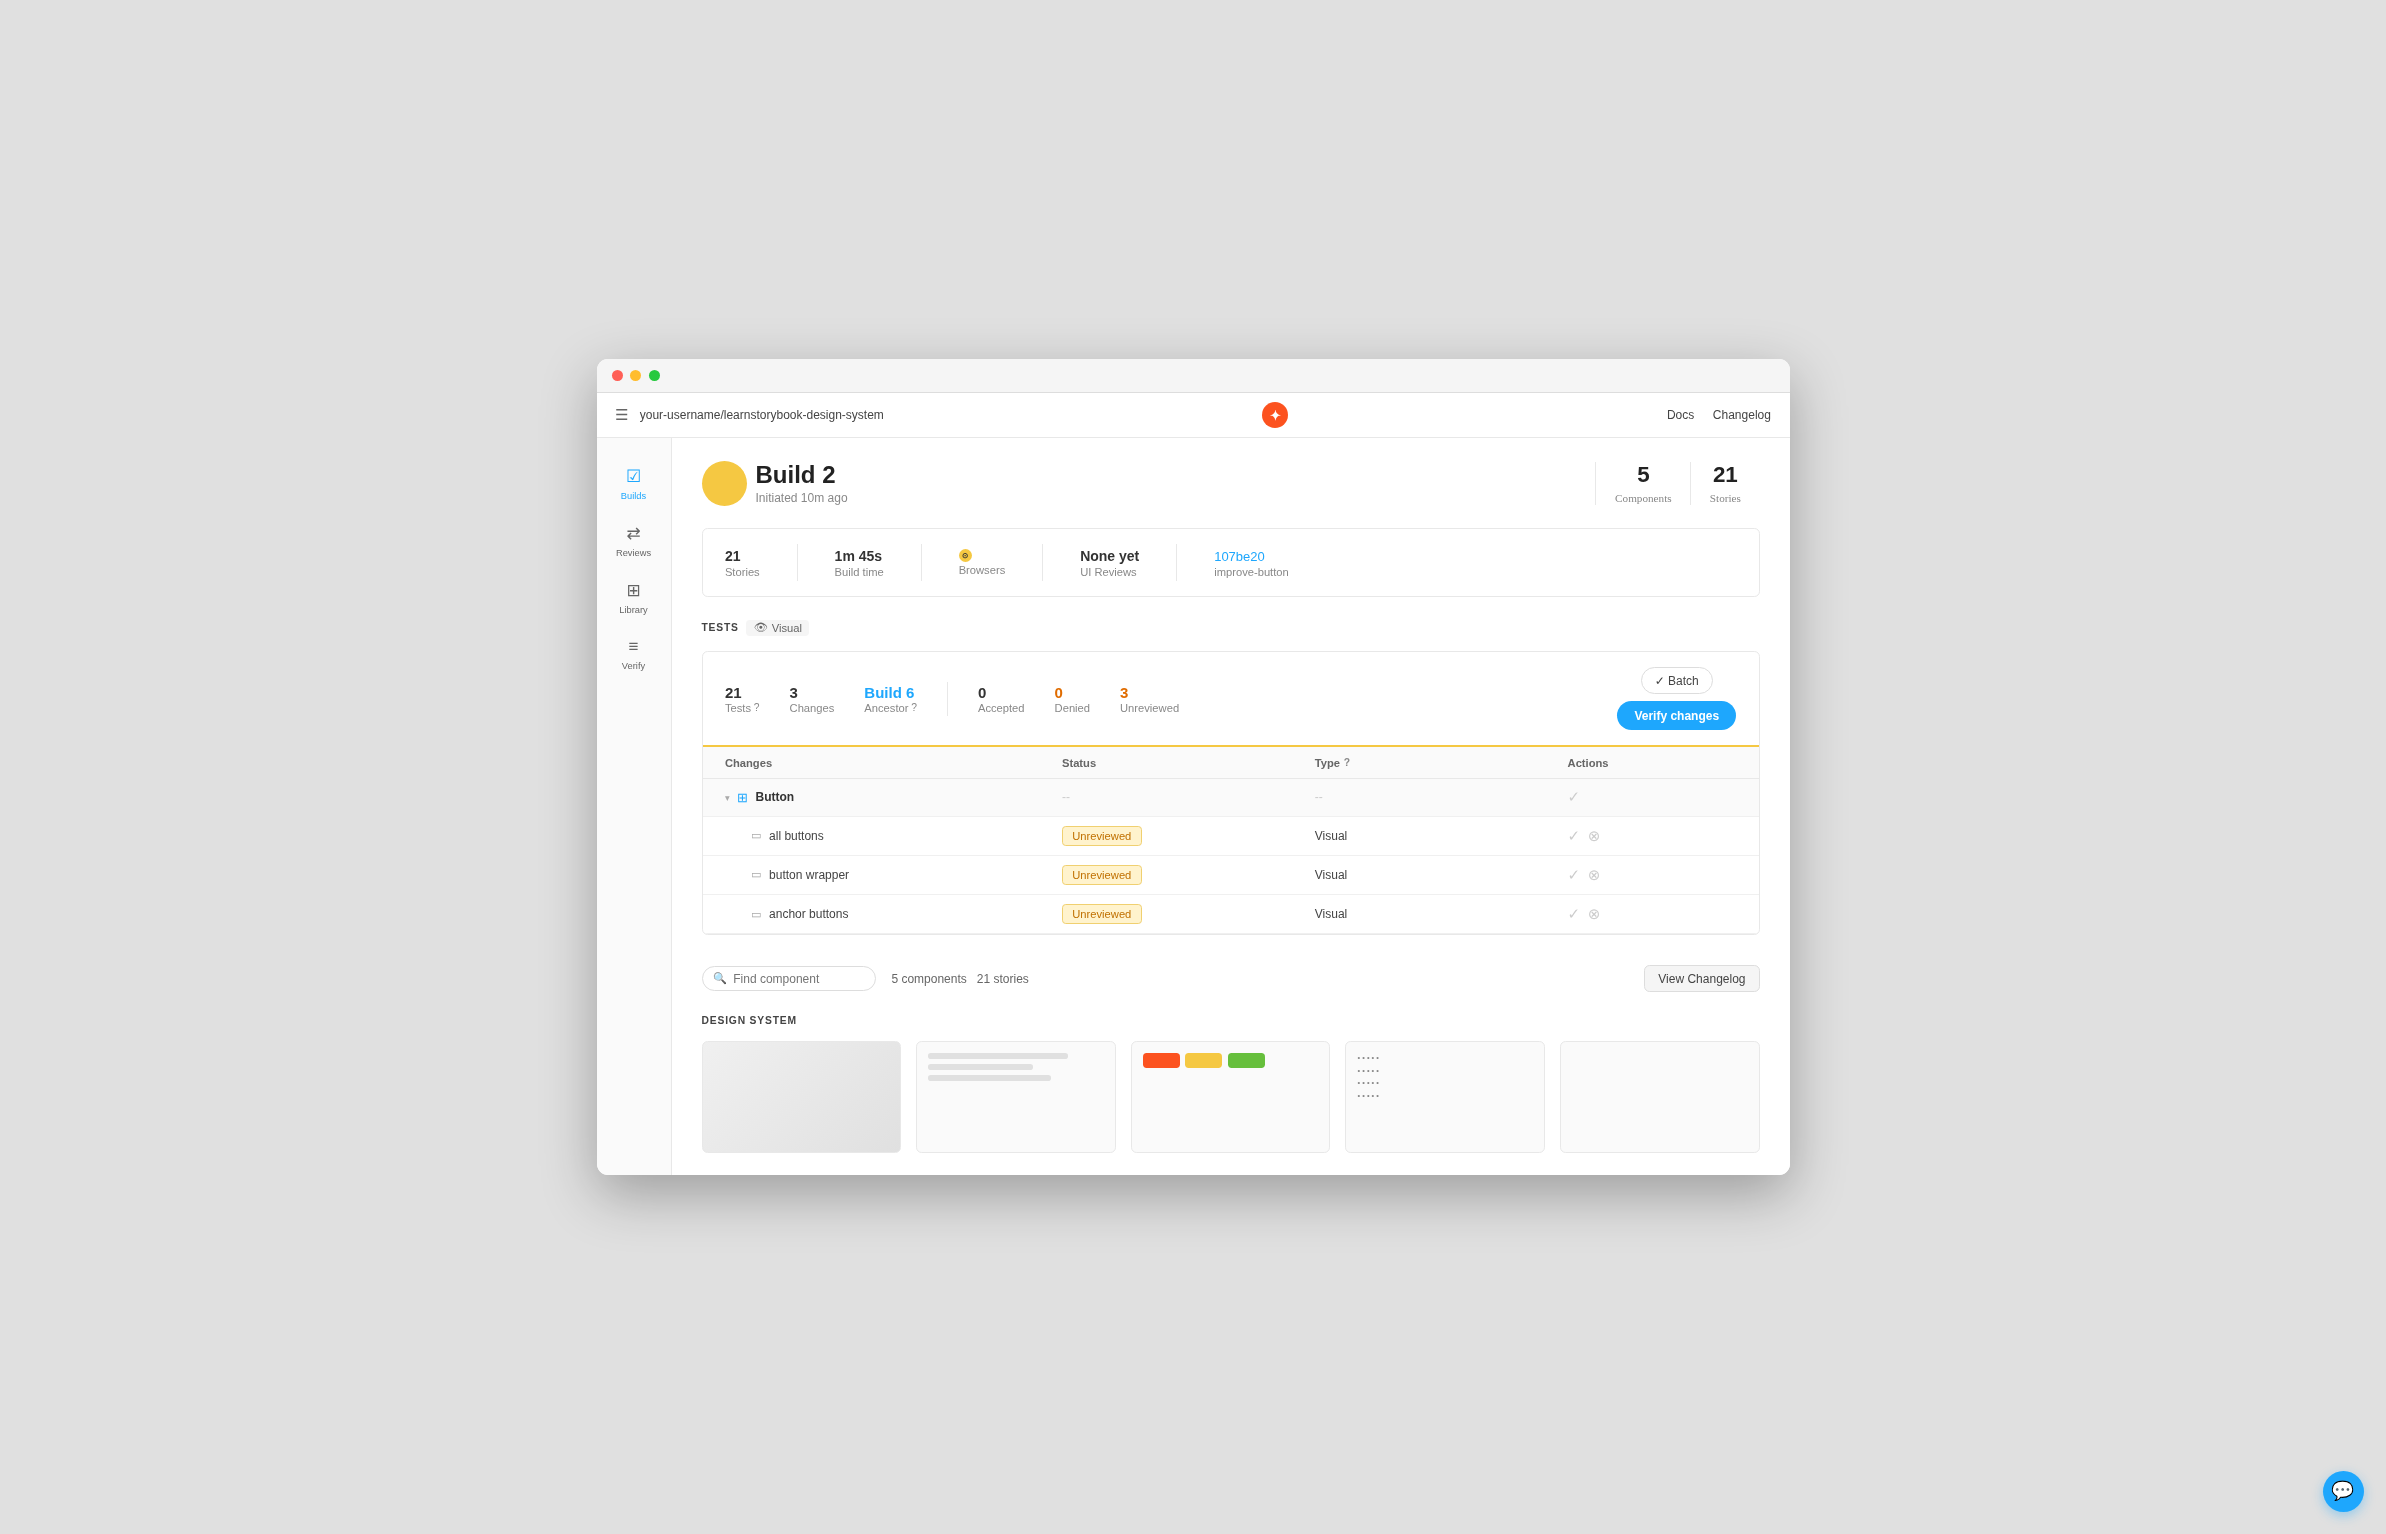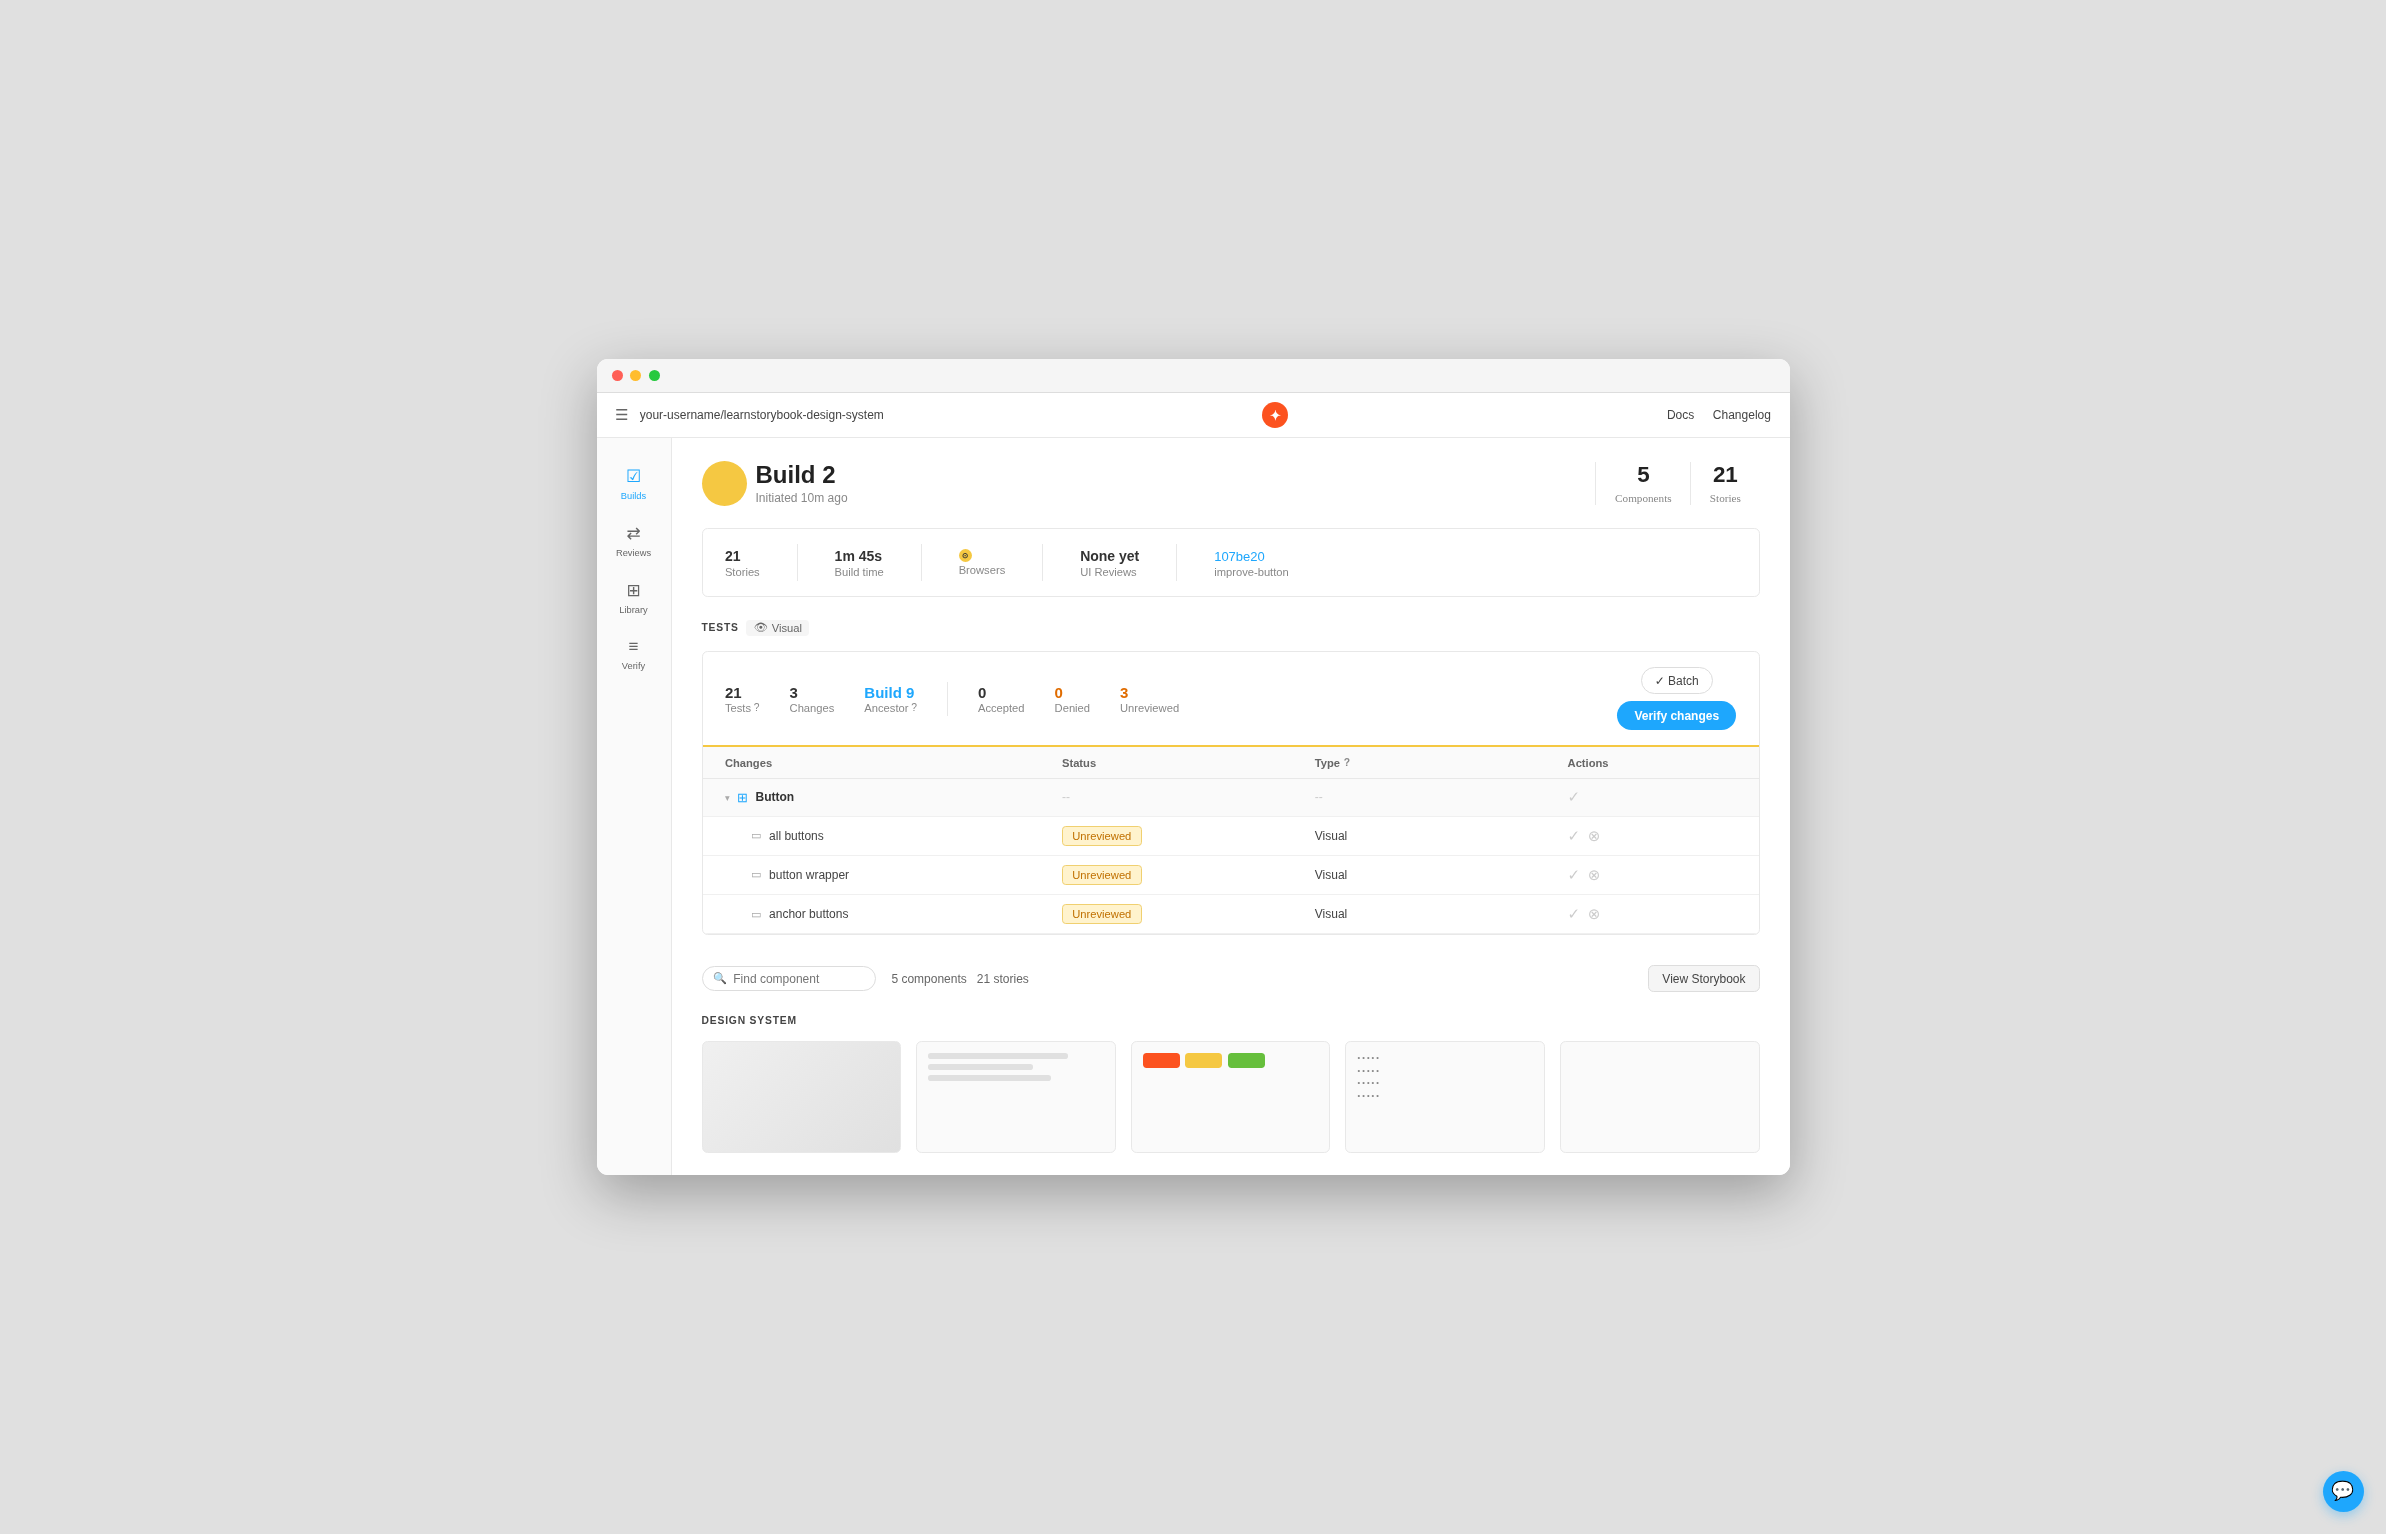--- a/index.html
+++ b/index.html
@@ -616,21 +616,21 @@
               <div class="metric-label">
                 <span>Tests</span>
                 <span class="help-icon-q">?</span>
               </div>
             </div>
             <div class="metric-item">
               <div class="metric-value">3</div>
               <div class="metric-label">Changes</div>
             </div>
             <div class="metric-item">
-              <div class="metric-value link">Build 9</div>
+              <div class="metric-value link">Build 6</div>
               <div class="metric-label">
                 <span>Ancestor</span>
                 <span class="help-icon-q">?</span>
               </div>
             </div>
             <div class="metric-divider"></div>
             <div class="metric-item">
               <div class="metric-value">0</div>
               <div class="metric-label">Accepted</div>
             </div>
@@ -732,21 +732,21 @@
           <div class="search-input-wrap">
             <span class="search-icon">🔍</span>
             <input class="search-input" type="text" placeholder="Find component" style="">
           </div>
           <span class="component-count">
             <span>5 components</span>
             &nbsp;
             <span>21 stories</span>
           </span>
         </div>
-        <button class="btn-view-storybook">View Storybook</button>
+        <button class="btn-view-storybook">View Changelog</button>
       </div>
 
       <div>
         <div class="design-system-title">DESIGN SYSTEM</div>
         <div class="thumbnails-grid">
           <div class="thumbnail thumbnail-colored"></div>
           <div class="thumbnail">
             <div class="thumbnail-lines">
               <div class="thumb-line" style="width:80%"></div>
               <div class="thumb-line" style="width:60%"></div>

